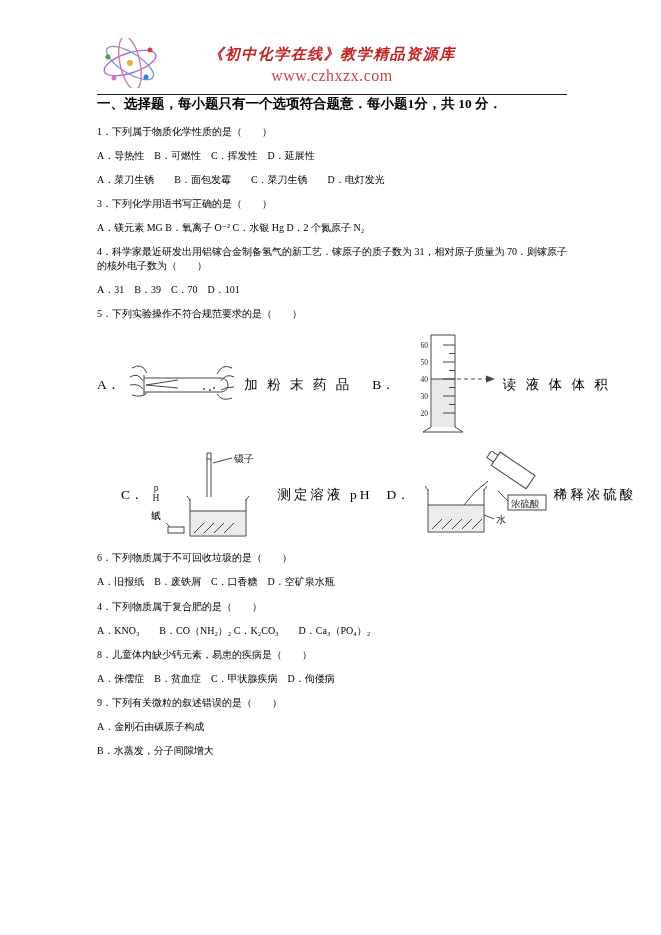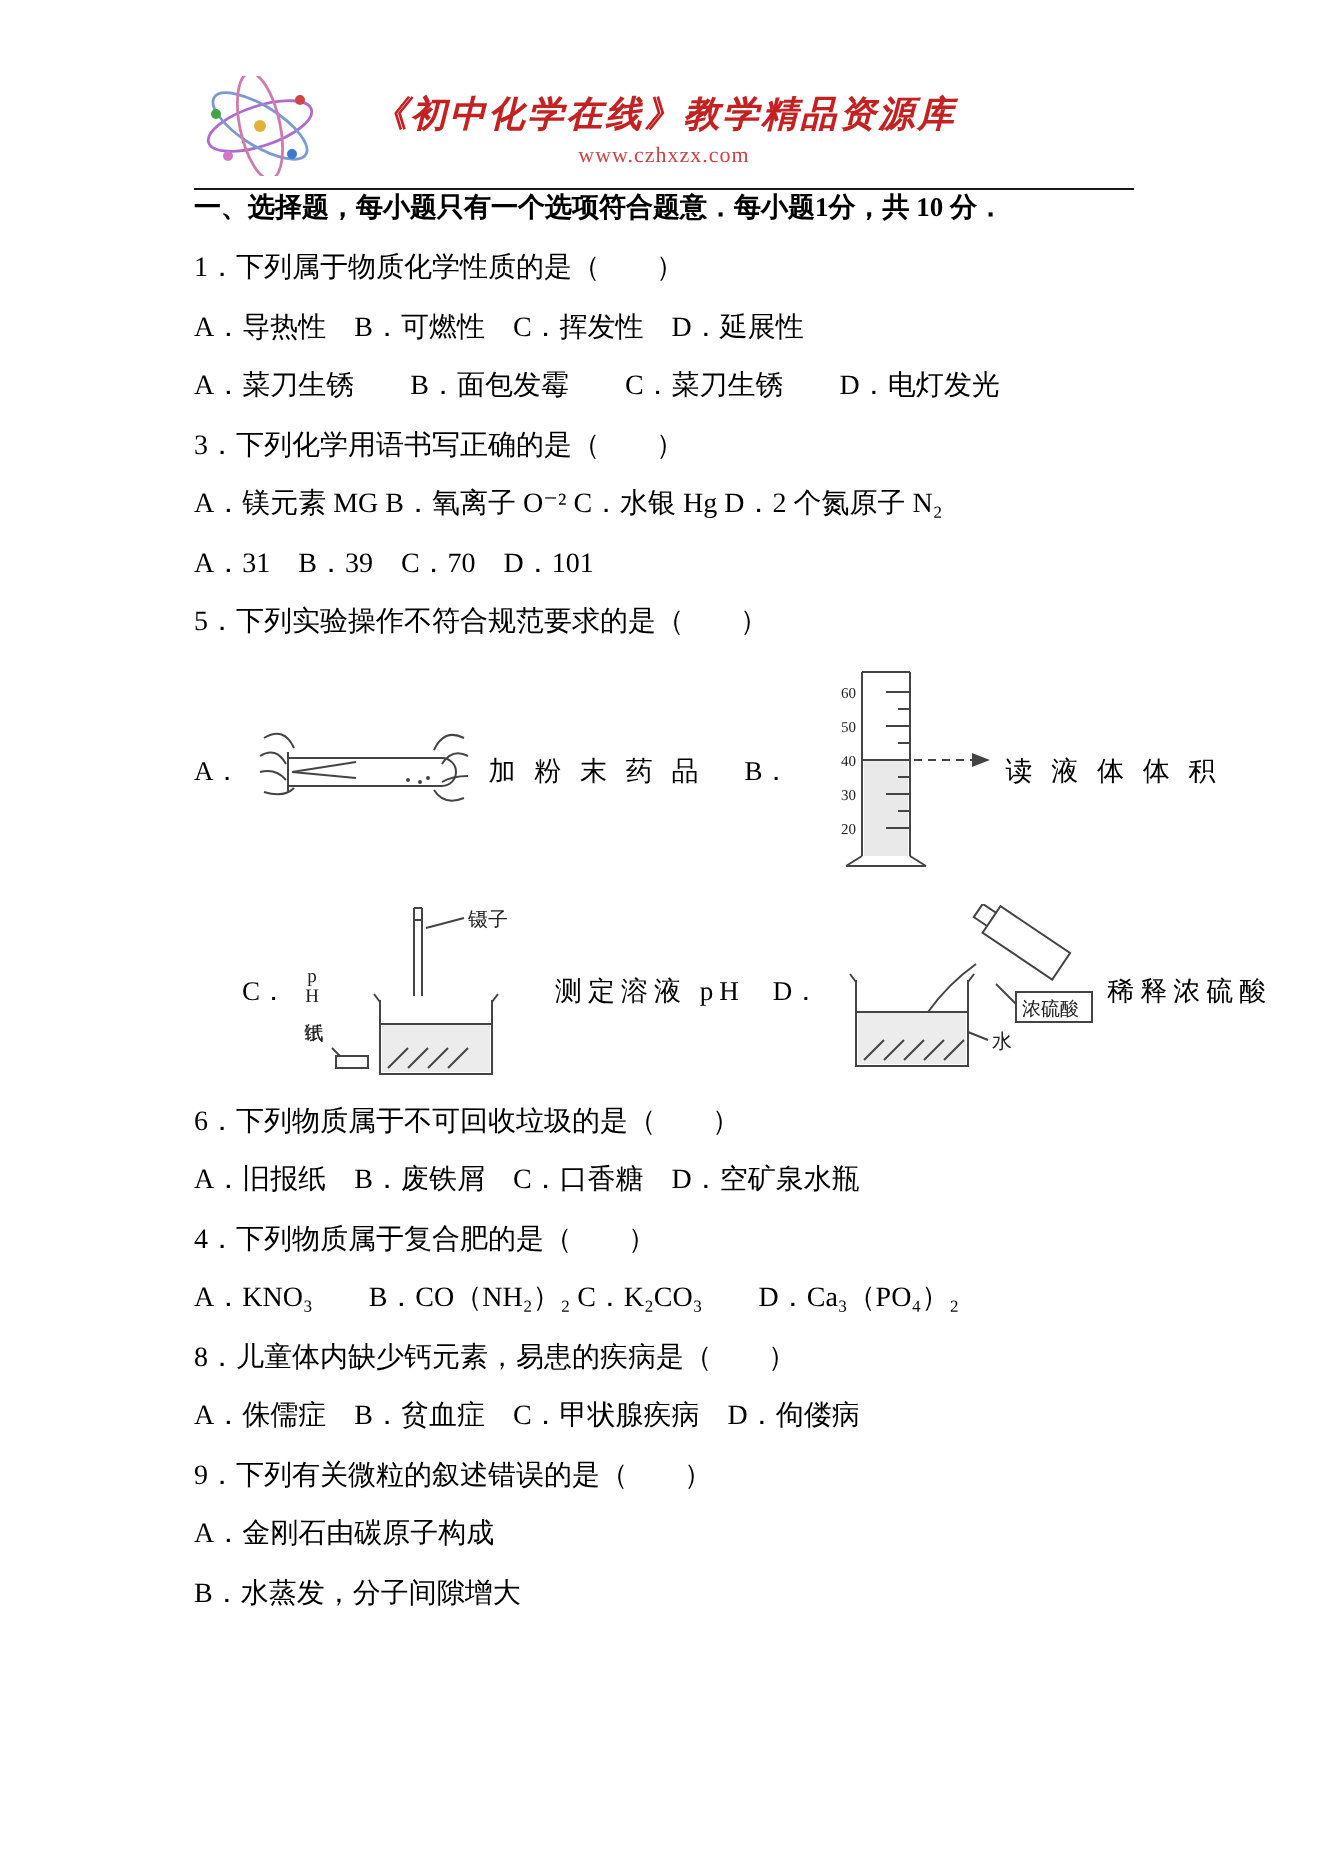--- a/index.html
+++ b/index.html
@@ -7,28 +7,28 @@
   body {
     width:661px; height:935px;
     font-family:"Liberation Serif","DejaVu Serif",serif;
     color:#000;
   }
   .page { width:661px; height:935px; padding:38px 94px 0 97px; overflow:hidden; background:#fff; position:relative; }
 
   .banner { position:relative; height:54px; }
   .banner-logo { position:absolute; left:2px; top:0; }
   .banner-text { text-align:center; padding-top:7px; }
-  .banner-title { color:#c42222; font-weight:bold; font-style:italic; font-size:18px; letter-spacing:1.5px; }
-  .banner-url { color:#cc4444; font-size:11px; margin-top:3px; letter-spacing:.5px; }
+  .banner-title { color:#c42222; font-weight:bold; font-style:italic; font-size:15px; letter-spacing:1.5px; }
+  .banner-url { color:#cc4444; font-size:16px; margin-top:3px; letter-spacing:.5px; }
   .rule { border-bottom:1.5px solid #1a1a1a; margin-top:2px; }
 
   .doc-title { text-align:center; font-size:17.5px; font-weight:bold; margin:15px 0 20px; letter-spacing:.5px; }
   .section { font-weight:bold; font-size:13.5px; margin-bottom:12px; }
 
-  .line { font-size:14px; line-height:1.36; margin-bottom:10.5px; }
+  .line { font-size:10px; line-height:1.36; margin-bottom:10.5px; }
 
   .fig-row { display:flex; align-items:center; font-size:13.5px; margin:2px 0 10px; }
   .fig-row svg { flex:none; }
   .fig-label { flex:none; }
   .fig-caption { flex:none; letter-spacing:3px; white-space:nowrap; }
   .gap-s { margin-left:6px; } .gap-m { margin-left:14px; } .gap-l { margin-left:20px; }
   .row2 { padding-left:24px; }
 
   svg text { font-family:"Liberation Serif","DejaVu Serif",serif; fill:#222; }
   .sk { stroke:#444; fill:none; stroke-width:1; }
@@ -62,20 +62,21 @@
   <p class="section">一、选择题，每小题只有一个选项符合题意．每小题1分，共 10 分．</p>
 
   <p class="line">1．下列属于物质化学性质的是（　　）</p>
   <p class="line">A．导热性　B．可燃性　C．挥发性　D．延展性</p>
 
   <p class="line">A．菜刀生锈　　B．面包发霉　　C．菜刀生锈　　D．电灯发光</p>
 
   <p class="line">3．下列化学用语书写正确的是（　　）</p>
   <p class="line">A．镁元素 MG B．氧离子 O⁻² C．水银 Hg D．2 个氮原子 N₂</p>
 
+  <p class="line">4．科学家最近研发出用铝镓合金制备氢气的新工艺．镓原子的质子数为 31，相对原子质量为 70．则镓原子的核外电子数为（　　）</p>
   <p class="line">A．31　B．39　C．70　D．101</p>
 
   <p class="line">5．下列实验操作不符合规范要求的是（　　）</p>
 
   <div class="fig-row">
     <span class="fig-label">A．</span>
     <svg class="gap-s" width="112" height="58" viewBox="0 0 112 58">
       <path class="sk" d="M18 22 H95 a7 7 0 0 1 0 14 H18"></path>
       <path class="sk" d="M18 19 v20"></path>
       <path class="sk" d="M20 29 L52 24 M20 29 L52 32"></path>

